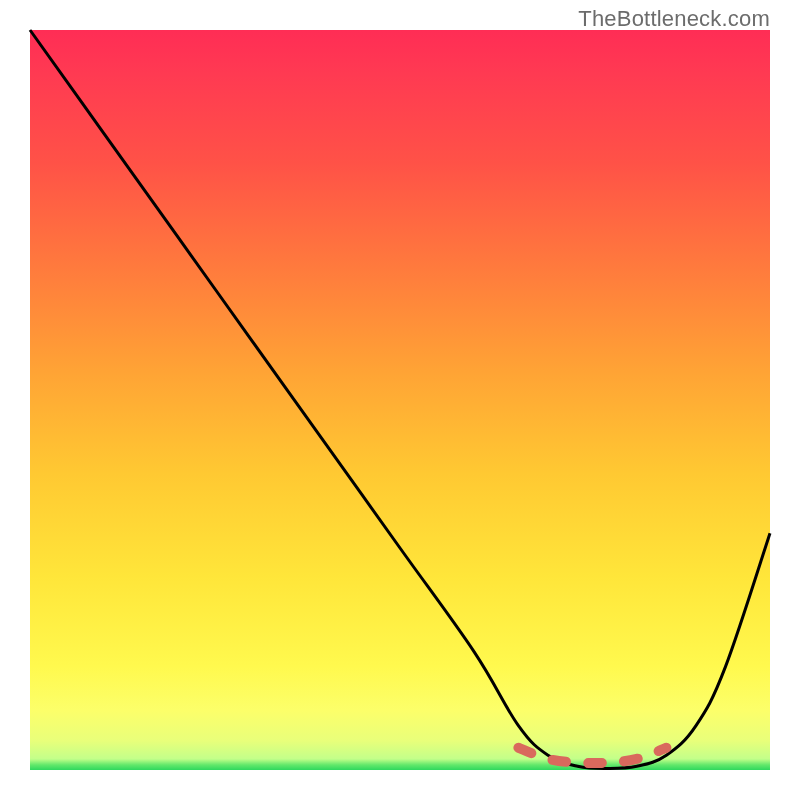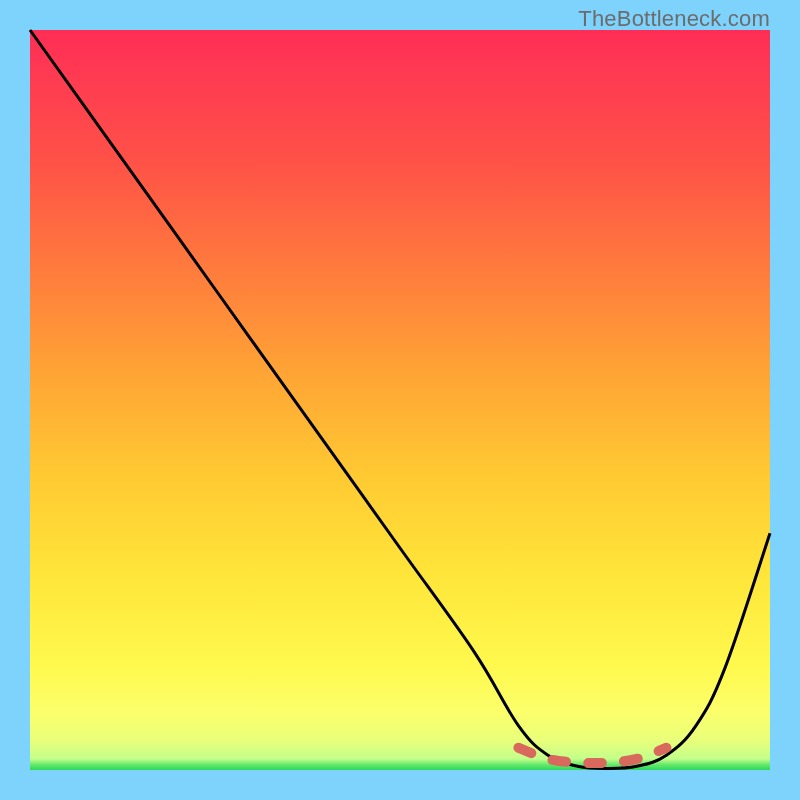--- a/index.html
+++ b/index.html
@@ -8,21 +8,21 @@
     width: 800px;
     height: 800px;
     background: #000;
     overflow: hidden;
     font-family: Arial, Helvetica, sans-serif;
   }
   .frame {
     position: relative;
     width: 800px;
     height: 800px;
-    background: #7dd3fc;
+    background: #ffffff;
   }
   .plot-area {
     position: absolute;
     left: 30px;
     top: 30px;
     width: 740px;
     height: 740px;
     
     background: linear-gradient(
       to bottom,

